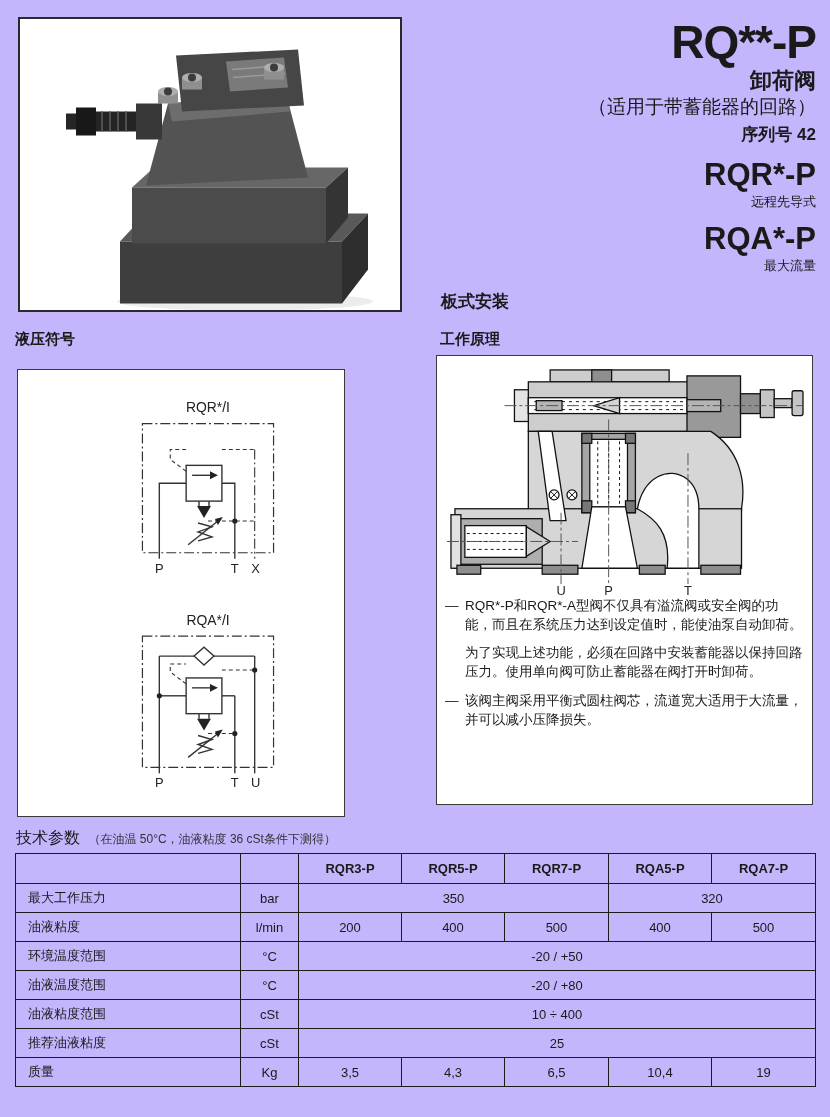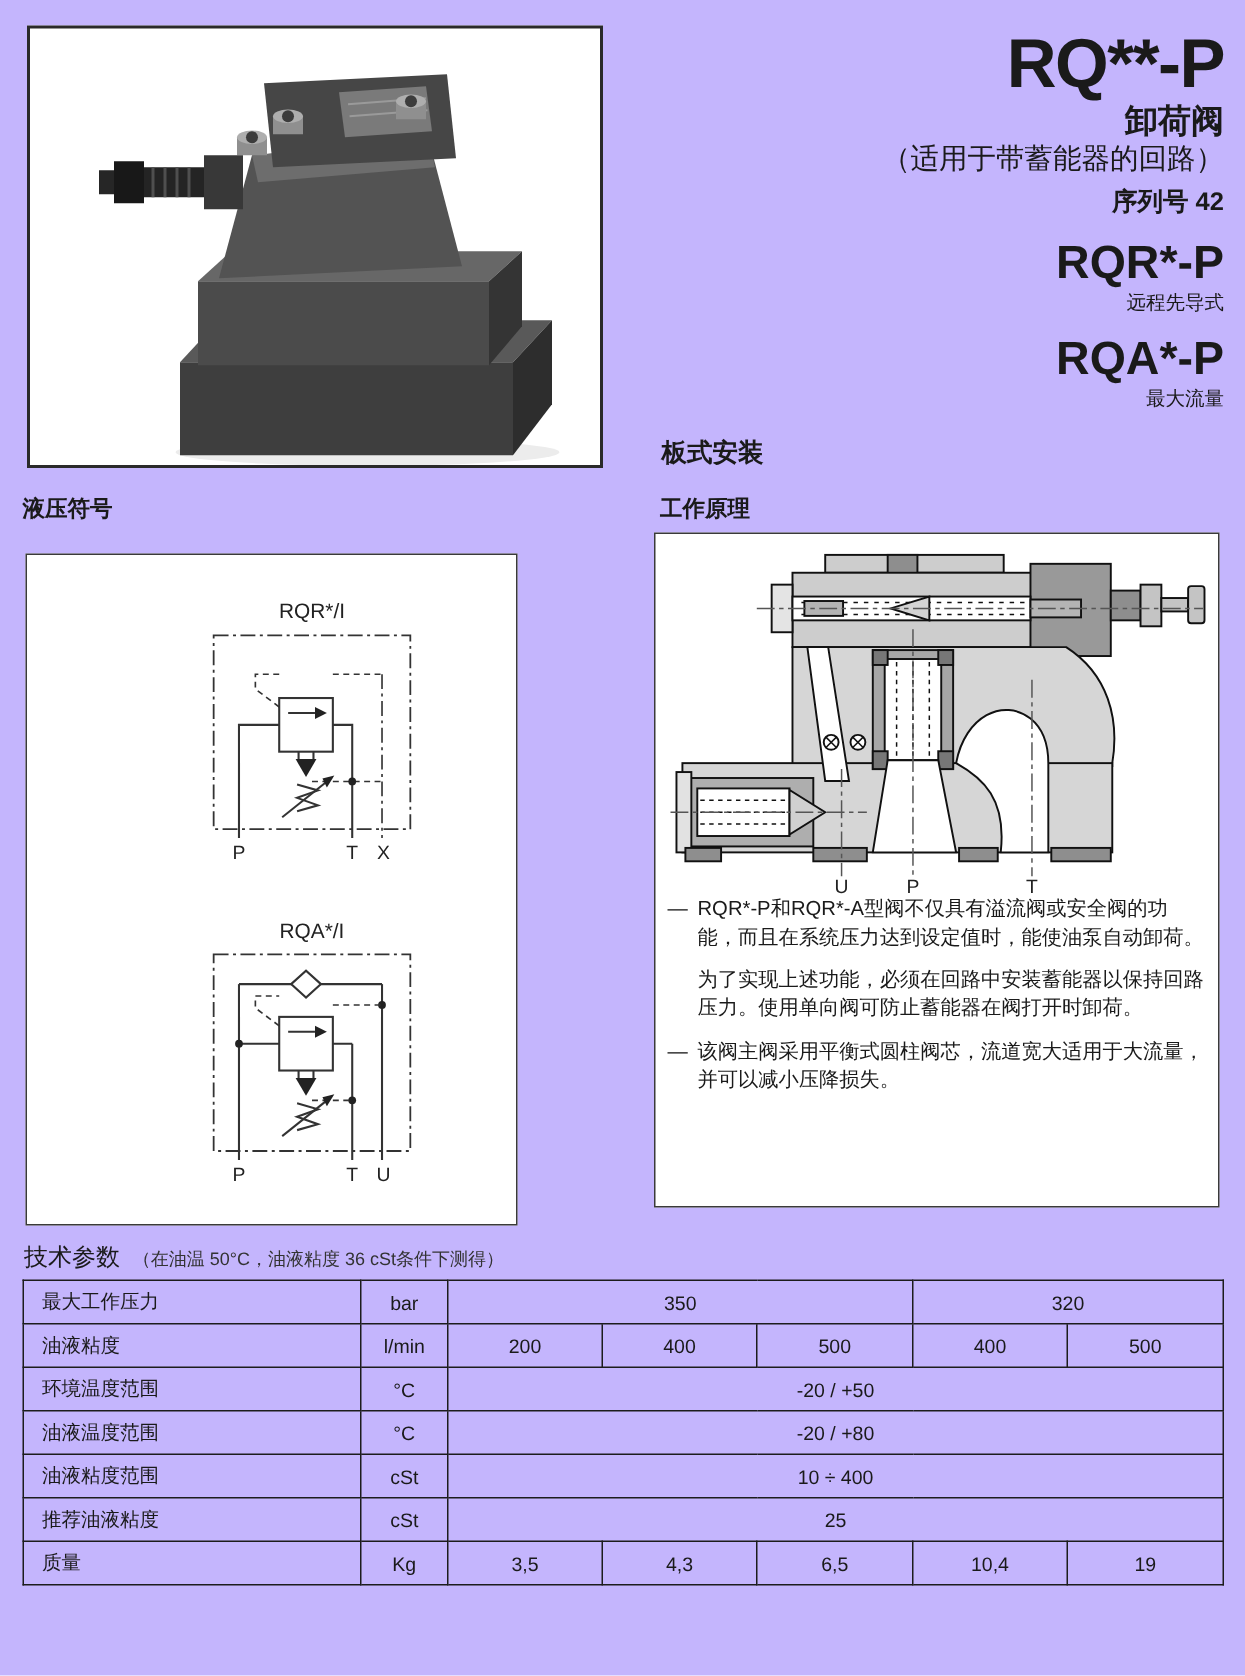--- a/index.html
+++ b/index.html
@@ -312,20 +312,29 @@
     <colgroup>
       <col style="width:225px">
         <col style="width:58px">
       <col style="width:103px">
         <col style="width:103px">
         <col style="width:104px">
       <col style="width:103px">
         <col style="width:104px">
     </colgroup>
     <tbody>
+        <tr class="hrow">
+      <td class="lbl"></td>
+      <td></td>
+      <th>RQR3-P</th>
+      <th>RQR5-P</th>
+      <th>RQR7-P</th>
+      <th>RQA5-P</th>
+      <th>RQA7-P</th>
+    </tr>
     <tr>
       <td class="lbl">最大工作压力</td>
       <td>bar</td>
       <td colspan="3">350</td>
       <td colspan="2">320</td>
     </tr>
     <tr>
       <td class="lbl">油液粘度</td>
       <td>l/min</td>
       <td>200</td>

